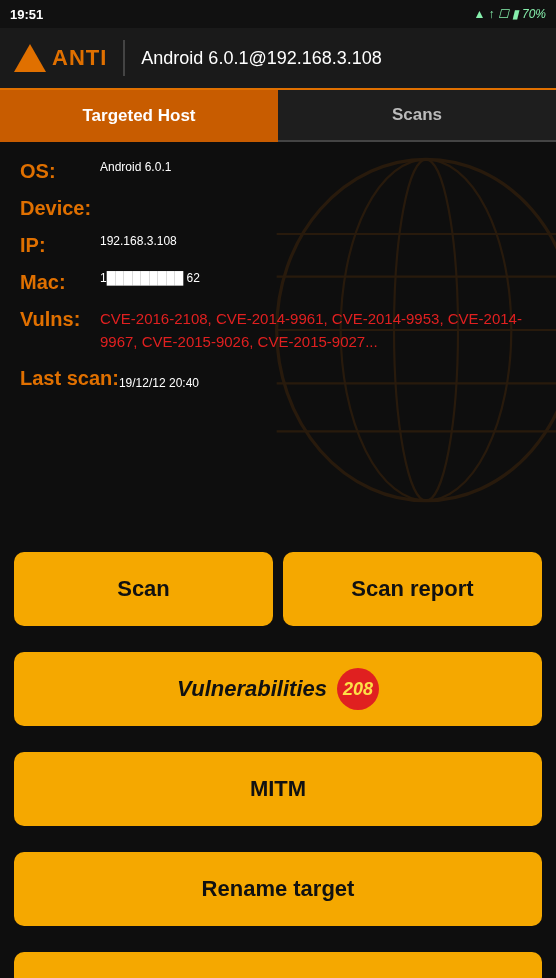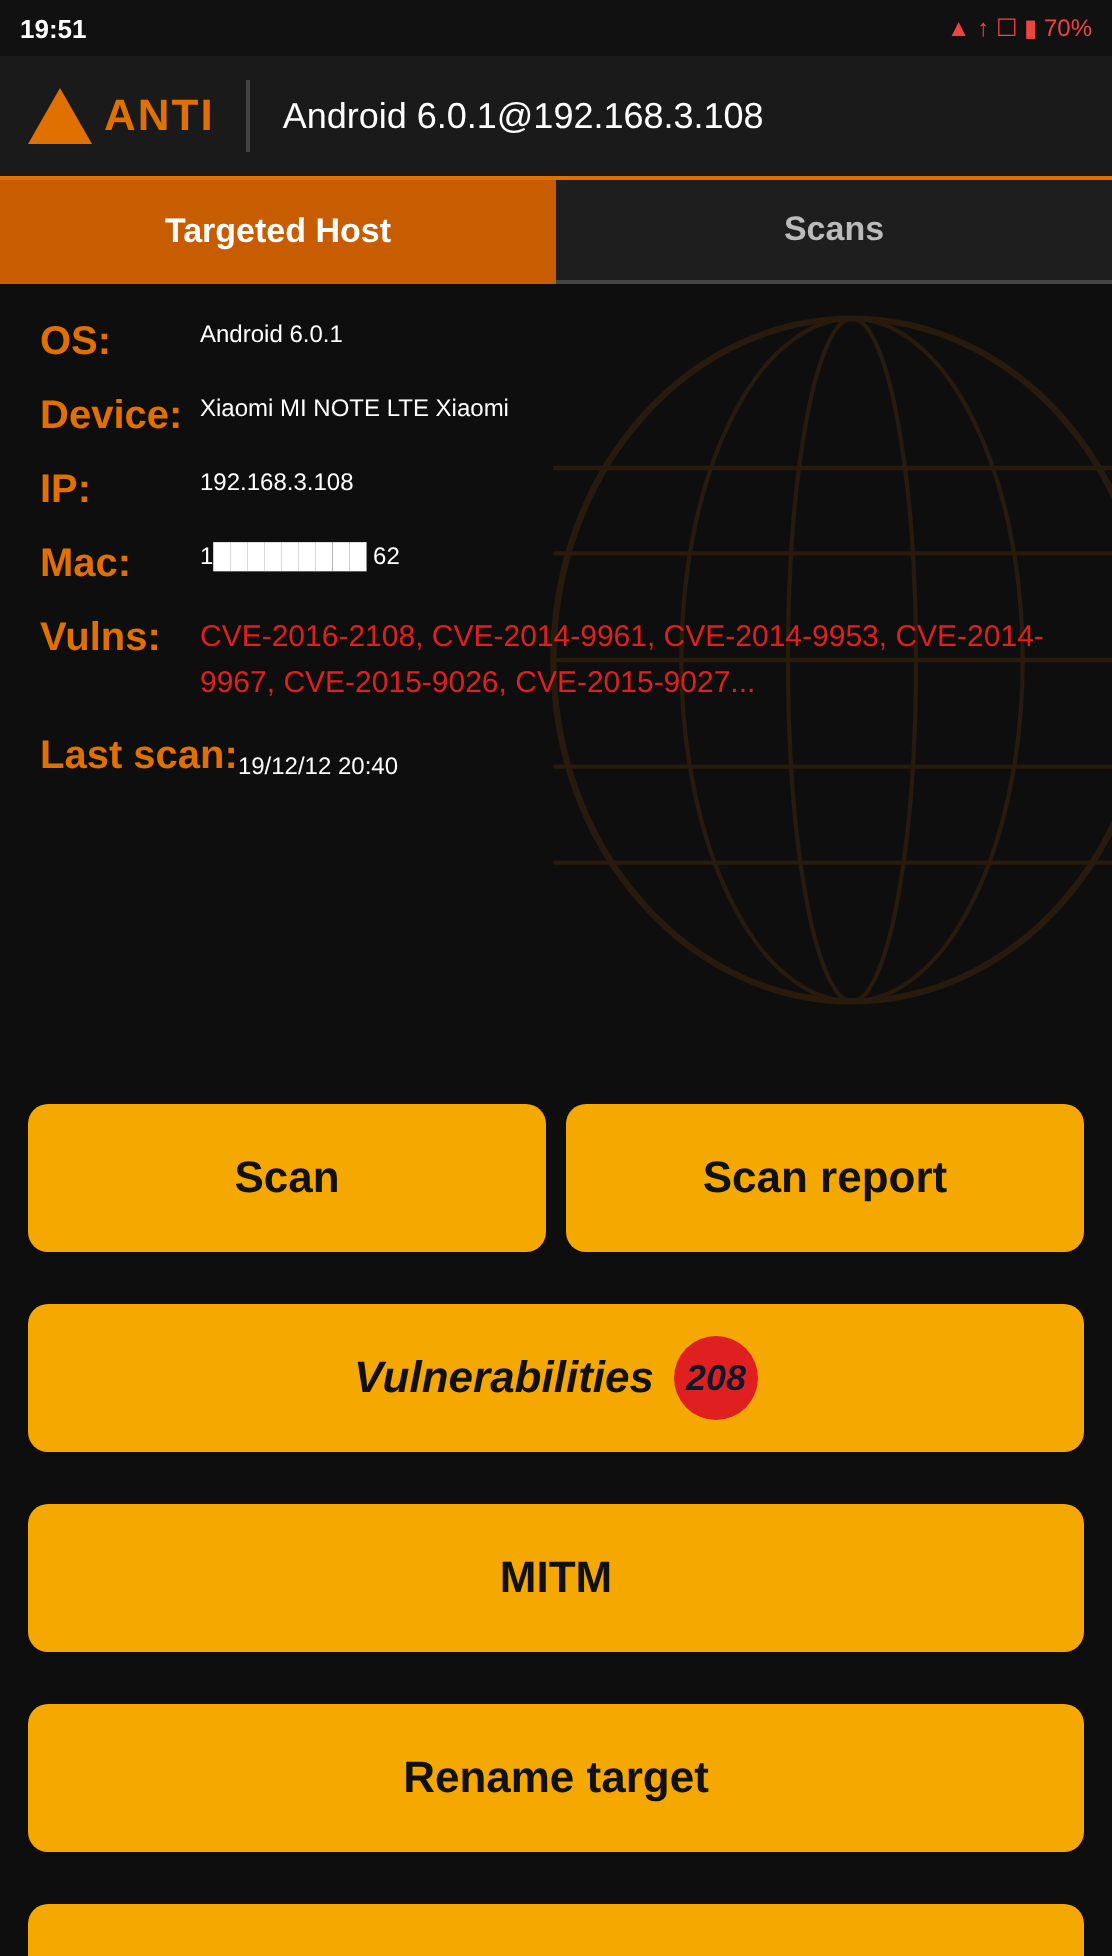--- a/index.html
+++ b/index.html
@@ -21,22 +21,23 @@
       align-items: center;
       justify-content: space-between;
       padding: 0 10px;
     }
     .status-bar-time {
       color: #fff;
       font-size: 13px;
       font-weight: bold;
     }
     .status-bar-icons {
-      color: #ef4444;
+      color: #86efac;
       font-size: 12px;
+      font-style: italic;
     }
 
     
     .app-header {
       width: 100%;
       height: 62px;
       background: #1a1a1a;
       display: flex;
       align-items: center;
       padding: 0 14px;
@@ -177,21 +178,21 @@
     .btn-vulns {
       display: flex;
       align-items: center;
       justify-content: center;
       gap: 10px;
       font-style: italic;
     }
 
     .vuln-badge {
       background: #e02020;
-      color: #0f172a;
+      color: #fde047;
       border-radius: 50%;
       width: 42px;
       height: 42px;
       display: flex;
       align-items: center;
       justify-content: center;
       font-size: 18px;
       font-weight: bold;
     }
 
@@ -240,21 +241,20 @@
 
 <div class="content">
 
   <div class="info-row">
     <span class="info-label">OS:</span>
     <span class="info-value">Android 6.0.1</span>
   </div>
 
   <div class="info-row">
     <span class="info-label">Device:</span>
-    <span class="info-value">Xiaomi MI NOTE LTE Xiaomi</span>
   </div>
 
   <div class="info-row">
     <span class="info-label">IP:</span>
     <span class="info-value">192.168.3.108</span>
   </div>
 
   <div class="info-row">
     <span class="info-label">Mac:</span>
     <span class="info-value">1█████████ 62</span>

